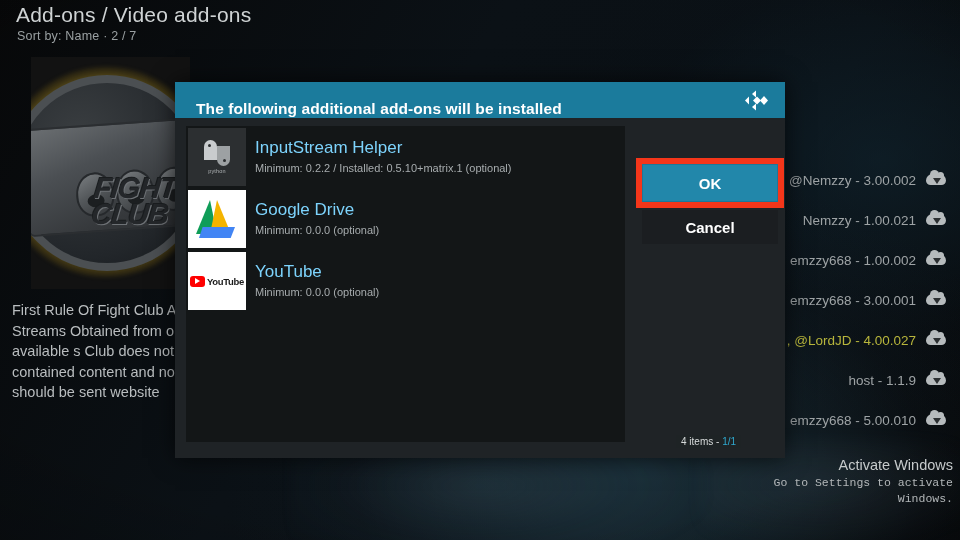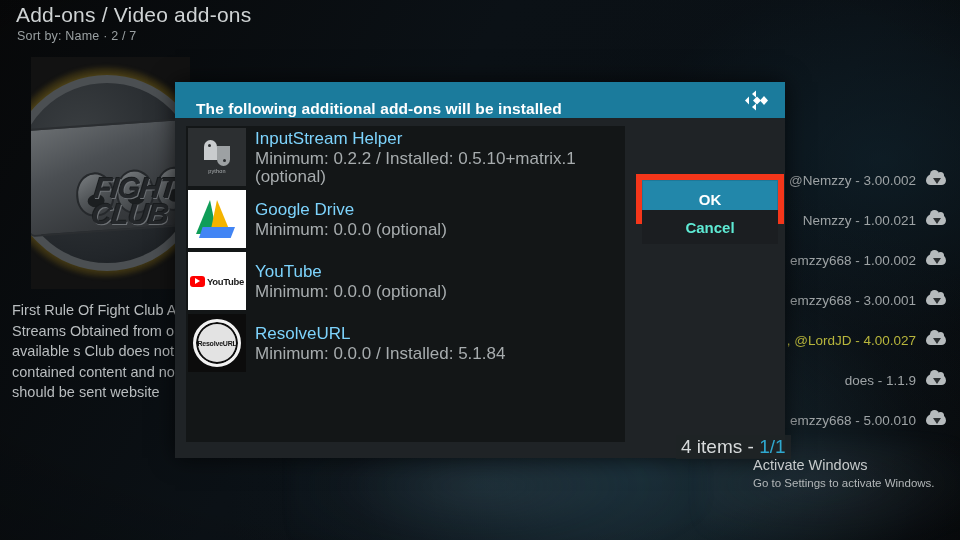--- a/index.html
+++ b/index.html
@@ -139,21 +139,21 @@
     position:absolute; left:11px; top:8px; width:439px; height:316px;
     background:#131617;
   }
   .item { position:relative; height:62px; display:flex; align-items:center; }
   .thumb {
     width:58px; height:58px; margin-left:2px; flex:0 0 auto;
     position:relative; overflow:hidden;
   }
   .item-txt { margin-left:9px; }
   .item-name { font-size:17px; color:#7dd3fc; line-height:21px; }
-  .item-meta { font-size:17px; color:#a7acae; line-height:18px; margin-top:1px; }
+  .item-meta { font-size:11px; color:#a7acae; line-height:18px; margin-top:1px; }
 
   
   .th-python { background:#2c2f31; display:flex; align-items:center; justify-content:center; flex-direction:column; }
   .py-mark { width:26px; height:26px; position:relative; }
   .py-mark i {
     position:absolute; width:13px; height:20px; background:#c9ccce; display:block;
   }
   .py-a { left:0; top:0; border-radius:7px 7px 0 0; }
   .py-b { left:13px; top:6px; border-radius:0 0 7px 7px; background:#9da1a3 !important; }
   .py-dot { position:absolute; width:3px; height:3px; background:#2c2f31; border-radius:50%; }
@@ -177,45 +177,45 @@
 
   .th-resolve { background:#0c0c0c; display:flex; align-items:center; justify-content:center; }
   .rv-circ {
     width:48px; height:48px; border-radius:50%; background:#e3e3e3;
     border:3px solid #f2f2f2; box-shadow:0 0 0 2px #0c0c0c inset;
     display:flex; align-items:center; justify-content:center;
   }
   .rv-word { font-size:7px; color:#141414; font-weight:bold; letter-spacing:-.2px; }
 
   
-  #btn-ok-wrap { position:absolute; left:461px; top:56px; width:148px; height:50px; }
+  #btn-ok-wrap { position:absolute; left:461px; top:40px; width:148px; height:50px; }
   #btn-ok-hl {
     position:absolute; inset:0; border:6px solid #f5361a; background:#000;
   }
   #btn-ok {
     position:absolute; left:6px; top:6px; width:136px; height:38px;
     background:#2287aa; display:flex; align-items:center; justify-content:center;
     border:1px solid #1d7899;
   }
   #btn-ok span { font-size:15px; color:#ffffff; font-weight:bold; }
   #btn-cancel {
     position:absolute; left:467px; top:92px; width:136px; height:34px;
     background:#1b1e21; display:flex; align-items:center; justify-content:center;
   }
-  #btn-cancel span { font-size:15px; color:#5eead4; font-weight:bold; }
+  #btn-cancel span { font-size:15px; color:#ffffff; font-weight:bold; }
 
   
   #items-count {
     position:absolute; left:676px; top:435px;
-    font-size:19px; color:#d7dadb; background:rgba(30,35,38,0.85); padding:1px 5px;
+    font-size:10px; color:#d7dadb; background:rgba(30,35,38,0.85); padding:1px 5px;
   }
   #items-count b { color:#2fa8cf; font-weight:400; }
-  #watermark { position:absolute; left:753px; top:456px; width:200px; }
+  #watermark { position:absolute; left:753px; top:456px; width:200px;text-align:right; }
   #wm-title { font-size:14.5px; color:#c6cacb; line-height:19px; }
-  #wm-sub { font-size:11.5px; color:#b2b6b8; line-height:16px; }
+  #wm-sub { font-size:11.5px; color:#b2b6b8; line-height:16px;font-family:Liberation Mono, monospace; }
 </style>
 </head>
 <body>
 
 <div id="bg"></div>
 <div id="bg-fogA"></div>
 <div id="bg-fogB"></div>
 <div id="bg-vignette"></div>
 
 <div id="header">
@@ -284,21 +284,21 @@
   <div class="rl-row">
     <div class="rl-txt hl">, @LordJD - 4.00.027</div>
     <div class="rl-icon">
         <div class="puff"></div>
         <div class="puff2"></div>
         <div class="cloud"></div>
         <div class="arrow"></div>
       </div>
   </div>
   <div class="rl-row">
-    <div class="rl-txt">does - 1.1.9</div>
+    <div class="rl-txt">host - 1.1.9</div>
     <div class="rl-icon">
         <div class="puff"></div>
         <div class="puff2"></div>
         <div class="cloud"></div>
         <div class="arrow"></div>
       </div>
   </div>
   <div class="rl-row">
     <div class="rl-txt">emzzy668 - 5.00.010</div>
     <div class="rl-icon">
@@ -365,31 +365,20 @@
             <div class="yt-box"></div>
             <div class="yt-word">YouTube</div>
           </div>
         </div>
         <div class="item-txt">
           <div class="item-name">YouTube</div>
           <div class="item-meta">Minimum: 0.0.0 (optional)</div>
         </div>
       </div>
 
-      <div class="item">
-        <div class="thumb th-resolve">
-          <div class="rv-circ">
-            <div class="rv-word">ResolveURL</div>
-          </div>
-        </div>
-        <div class="item-txt">
-          <div class="item-name">ResolveURL</div>
-          <div class="item-meta">Minimum: 0.0.0 / Installed: 5.1.84</div>
-        </div>
-      </div>
 
     </div>
 
     <div id="btn-ok-wrap">
       <div id="btn-ok-hl"></div>
       <div id="btn-ok">
         <span>OK</span>
       </div>
     </div>
 

